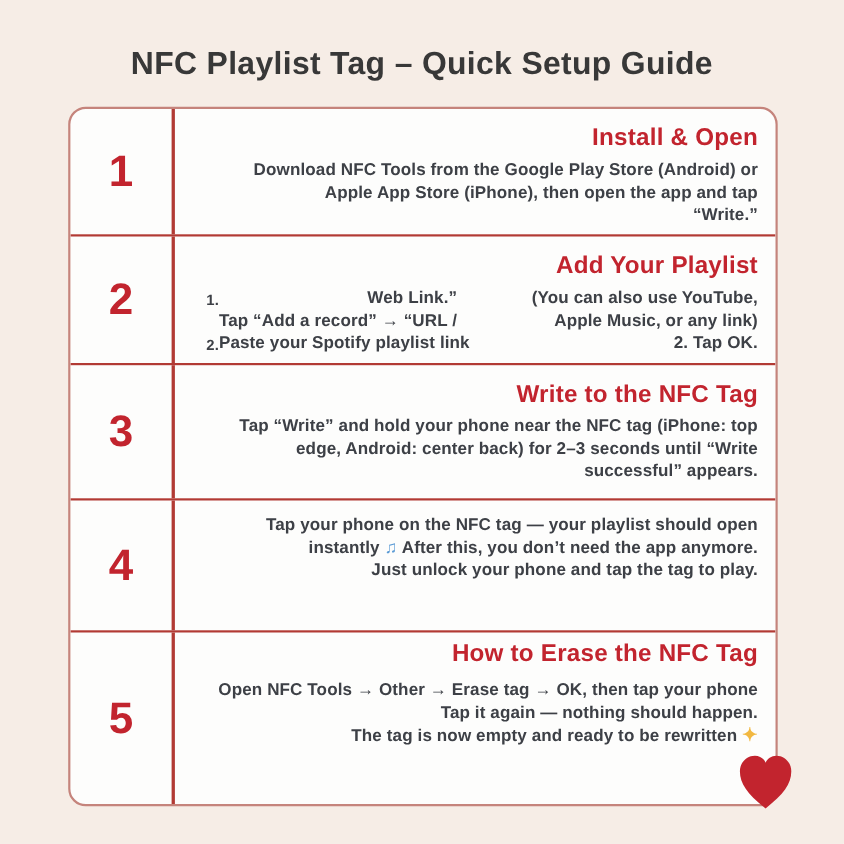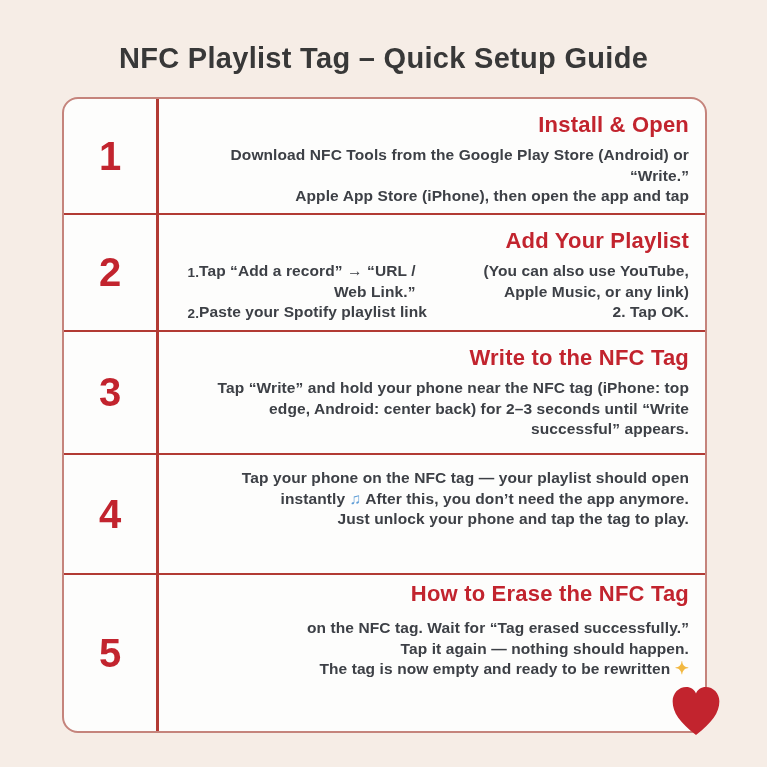--- a/index.html
+++ b/index.html
@@ -63,39 +63,39 @@
   <div class="card">
 
     <div class="row row-1">
       <div class="numcell">
         <span class="num">1</span>
       </div>
       <div class="content">
         <div class="heading">Install &amp; Open</div>
         <div class="bodytext">
           <div class="line">Download NFC Tools from the Google Play Store (Android) or</div>
+          <div class="line">Apple App Store (iPhone), then open the app and tap</div>
           <div class="line">“Write.”</div>
-          <div class="line">Apple App Store (iPhone), then open the app and tap</div>
         </div>
       </div>
     </div>
 
     <div class="row row-2">
       <div class="numcell">
         <span class="num">2</span>
       </div>
       <div class="content">
         <div class="heading">Add Your Playlist</div>
         <div class="bodytext two-col">
           <div class="col-left">
             <div class="list-item">
               <span class="marker">1.</span>
               <span>
+                <div class="line">Web Link.”</div>
                 <div class="line">Tap “Add a record” → “URL /</div>
-                <div class="line">Web Link.”</div>
               </span>
             </div>
             <div class="list-item">
               <span class="marker">2.</span>
               <span>
                 <div class="line">Paste your Spotify playlist link</div>
               </span>
             </div>
           </div>
           <div class="col-right">
@@ -134,21 +134,21 @@
       </div>
     </div>
 
     <div class="row row-5">
       <div class="numcell">
         <span class="num">5</span>
       </div>
       <div class="content">
         <div class="heading">How to Erase the NFC Tag</div>
         <div class="bodytext">
-          <div class="line">on the NFC tag. Wait for “Tag erased successfully.”</div>
+          <div class="line">Open NFC Tools → Other → Erase tag → OK, then tap your phone</div>
           <div class="line">Tap it again — nothing should happen.</div>
           <div class="line"><span>The tag is now empty and ready to be rewritten</span> <span class="sparkle">✦</span></div>
         </div>
       </div>
     </div>
 
   </div>
 
   <svg class="heart" viewBox="0 0 48 52" xmlns="http://www.w3.org/2000/svg">
     <path d="M24 50 C 8.5 38, 1.5 28.5, 1.5 17.5 C 1.5 9.8 7.4 3.8 14.6 3.8 C 19 3.8 22.5 6.3 24 10 C 25.5 6.3 29 3.8 33.4 3.8 C 40.6 3.8 46.5 9.8 46.5 17.5 C 46.5 28.5 39.5 38 24 50 Z" fill="#c2242e"></path>

